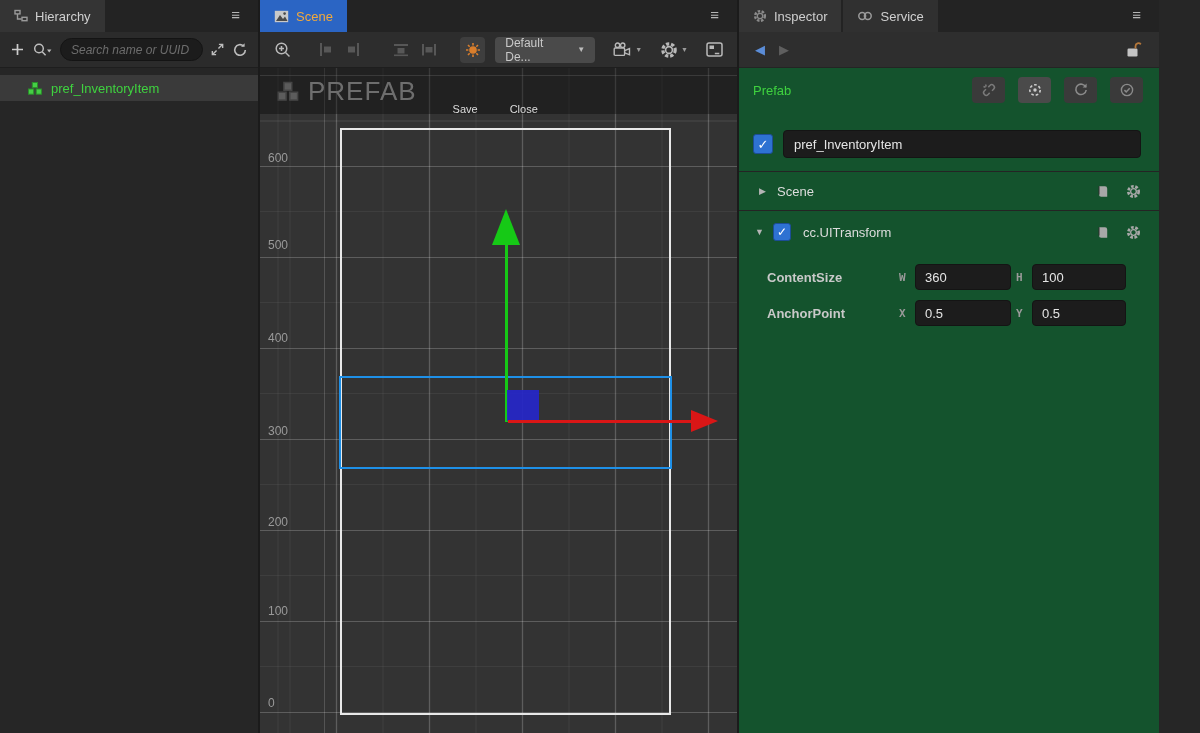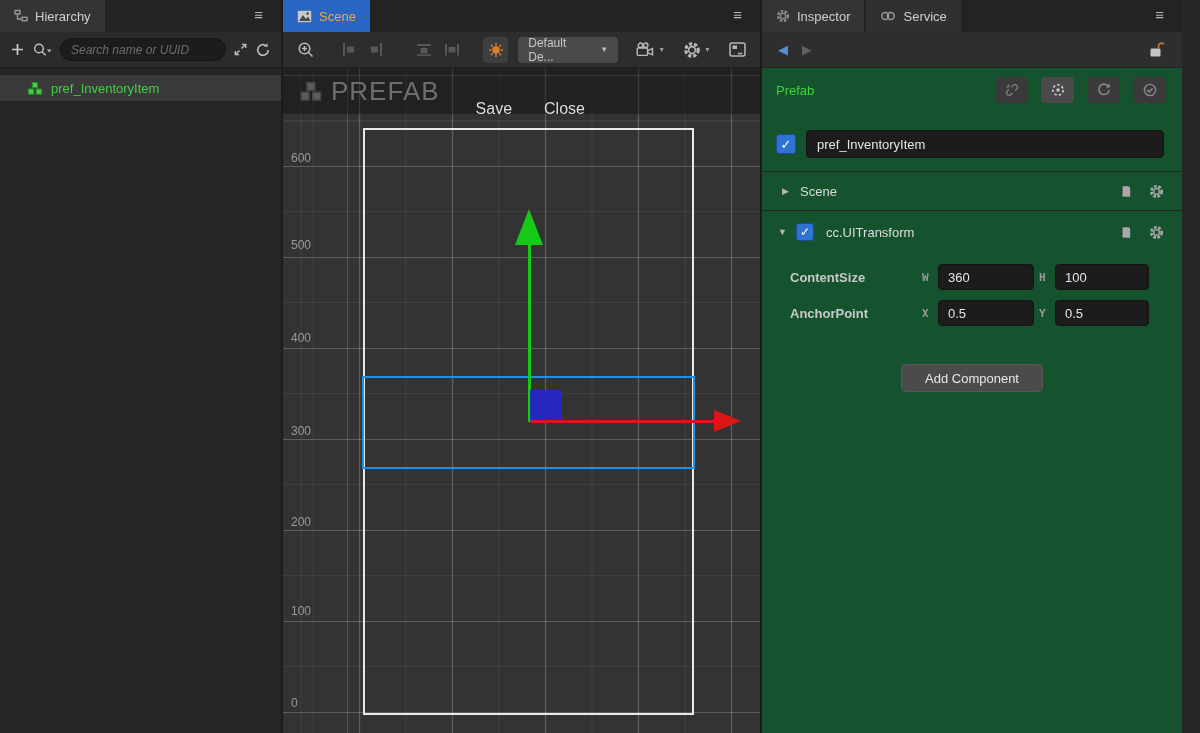--- a/index.html
+++ b/index.html
@@ -9,21 +9,21 @@
 
   
   .tabbar { height:32px; background:#232323; display:flex; align-items:stretch; position:relative; }
   .tab { display:flex; align-items:center; gap:7px; padding:0 14px; font-size:13px; color:#cfcfcf; background:#343434; }
   .menu-glyph { position:absolute; right:18px; top:6px; font-size:15px; color:#b5b5b5; cursor:pointer; }
   .icon { display:inline-flex; align-items:center; justify-content:center; }
   svg { display:block; }
   input { outline:none; }
 
   
-  .hierarchy { width:283px; background:#262626; border-right:2px solid #1b1b1b; display:flex; flex-direction:column; }
+  .hierarchy { width:260px; background:#262626; border-right:2px solid #1b1b1b; display:flex; flex-direction:column; }
   .h-toolbar { height:36px; background:#2b2b2b; border-bottom:1px solid #1e1e1e; display:flex; align-items:center; padding:0 10px; gap:7px; }
   .h-search { flex:1; height:23px; background:#1c1c1c; border:1px solid #141414; border-radius:12px;
     color:#bbb; font-size:12px; font-style:italic; padding:0 10px; min-width:0; }
   .h-search::placeholder { color:#6d6d6d; }
   .tree { flex:1; background:#262626; padding-top:7px; }
   .tree-row { height:26px; background:#3a3a3a; display:flex; align-items:center; padding-left:27px; gap:8px; cursor:pointer; }
   .tree-row span { color:#3fd23f; font-size:13px; }
 
   
   .scene-panel { width:479px; border-right:2px solid #1b1b1b; display:flex; flex-direction:column; }
@@ -39,21 +39,21 @@
   .viewport { position:relative; flex:1; background-color:#333333; overflow:hidden;
     background-image:
       repeating-linear-gradient(to right,  rgba(255,255,255,0.16) 0 1px, transparent 1px 93px),
       repeating-linear-gradient(to bottom, rgba(255,255,255,0.16) 0 1px, transparent 1px 91px),
       repeating-linear-gradient(to right,  rgba(255,255,255,0.055) 0 1px, transparent 1px 46.5px),
       repeating-linear-gradient(to bottom, rgba(255,255,255,0.055) 0 1px, transparent 1px 45.5px);
     background-position: 76px 0, 0 7px, 29.5px 0, 0 7px; }
   .prefab-bar { position:absolute; left:0; top:0; right:0; height:46px; background:rgba(10,10,10,0.42);
     display:flex; align-items:center; z-index:6; }
   .prefab-title { color:#6e6e6e; font-size:26px; letter-spacing:1px; margin-left:8px; }
-  .bar-btn { color:#dcdcdc; font-size:16px; cursor:pointer;margin-top:36px; }
+  .bar-btn { color:#dcdcdc; font-size:11px; cursor:pointer;margin-top:36px; }
   .ruler-label { position:absolute; left:8px; color:#9a9a9a; font-size:12px; z-index:2; }
   .rect-white { position:absolute; left:80px; top:60px; width:331px; height:587px; border:2px solid #e9e9e9; z-index:1; }
   .rect-blue  { position:absolute; left:79px; top:308px; width:333px; height:93px; border:2px solid #1e90e8; z-index:2; }
   .axis-y-shaft { position:absolute; left:245px; top:176px; width:2.5px; height:178px; background:#16c916; z-index:3; }
   .axis-y-head  { position:absolute; left:232px; top:141px; width:0; height:0;
     border-left:14px solid transparent; border-right:14px solid transparent; border-bottom:36px solid #16c916; z-index:3; }
   .plane-handle { position:absolute; left:247px; top:322px; width:32px; height:31px; background:#2526c9; opacity:0.92; z-index:4; }
   .axis-x-shaft { position:absolute; left:248px; top:352px; width:183px; height:3px; background:#da1616; z-index:5; }
   .axis-x-head  { position:absolute; left:431px; top:342px; width:0; height:0;
     border-top:11px solid transparent; border-bottom:11px solid transparent; border-left:27px solid #da1616; z-index:5; }
@@ -422,17 +422,14 @@
     </div>
 
     <div class="prop-row" style="margin-top:10px">
       <span class="plabel">AnchorPoint</span>
       <span class="axis-key">X</span>
       <input class="prop-input pi-1" value="0.5" style="">
       <span class="axis-key">Y</span>
       <input class="prop-input pi-2" value="0.5" style="">
     </div>
 
-    <div class="addc-wrap">
-      <button class="addc-btn">Add Component</button>
-    </div>
   </aside>
 </div>
 
 </body></html>

